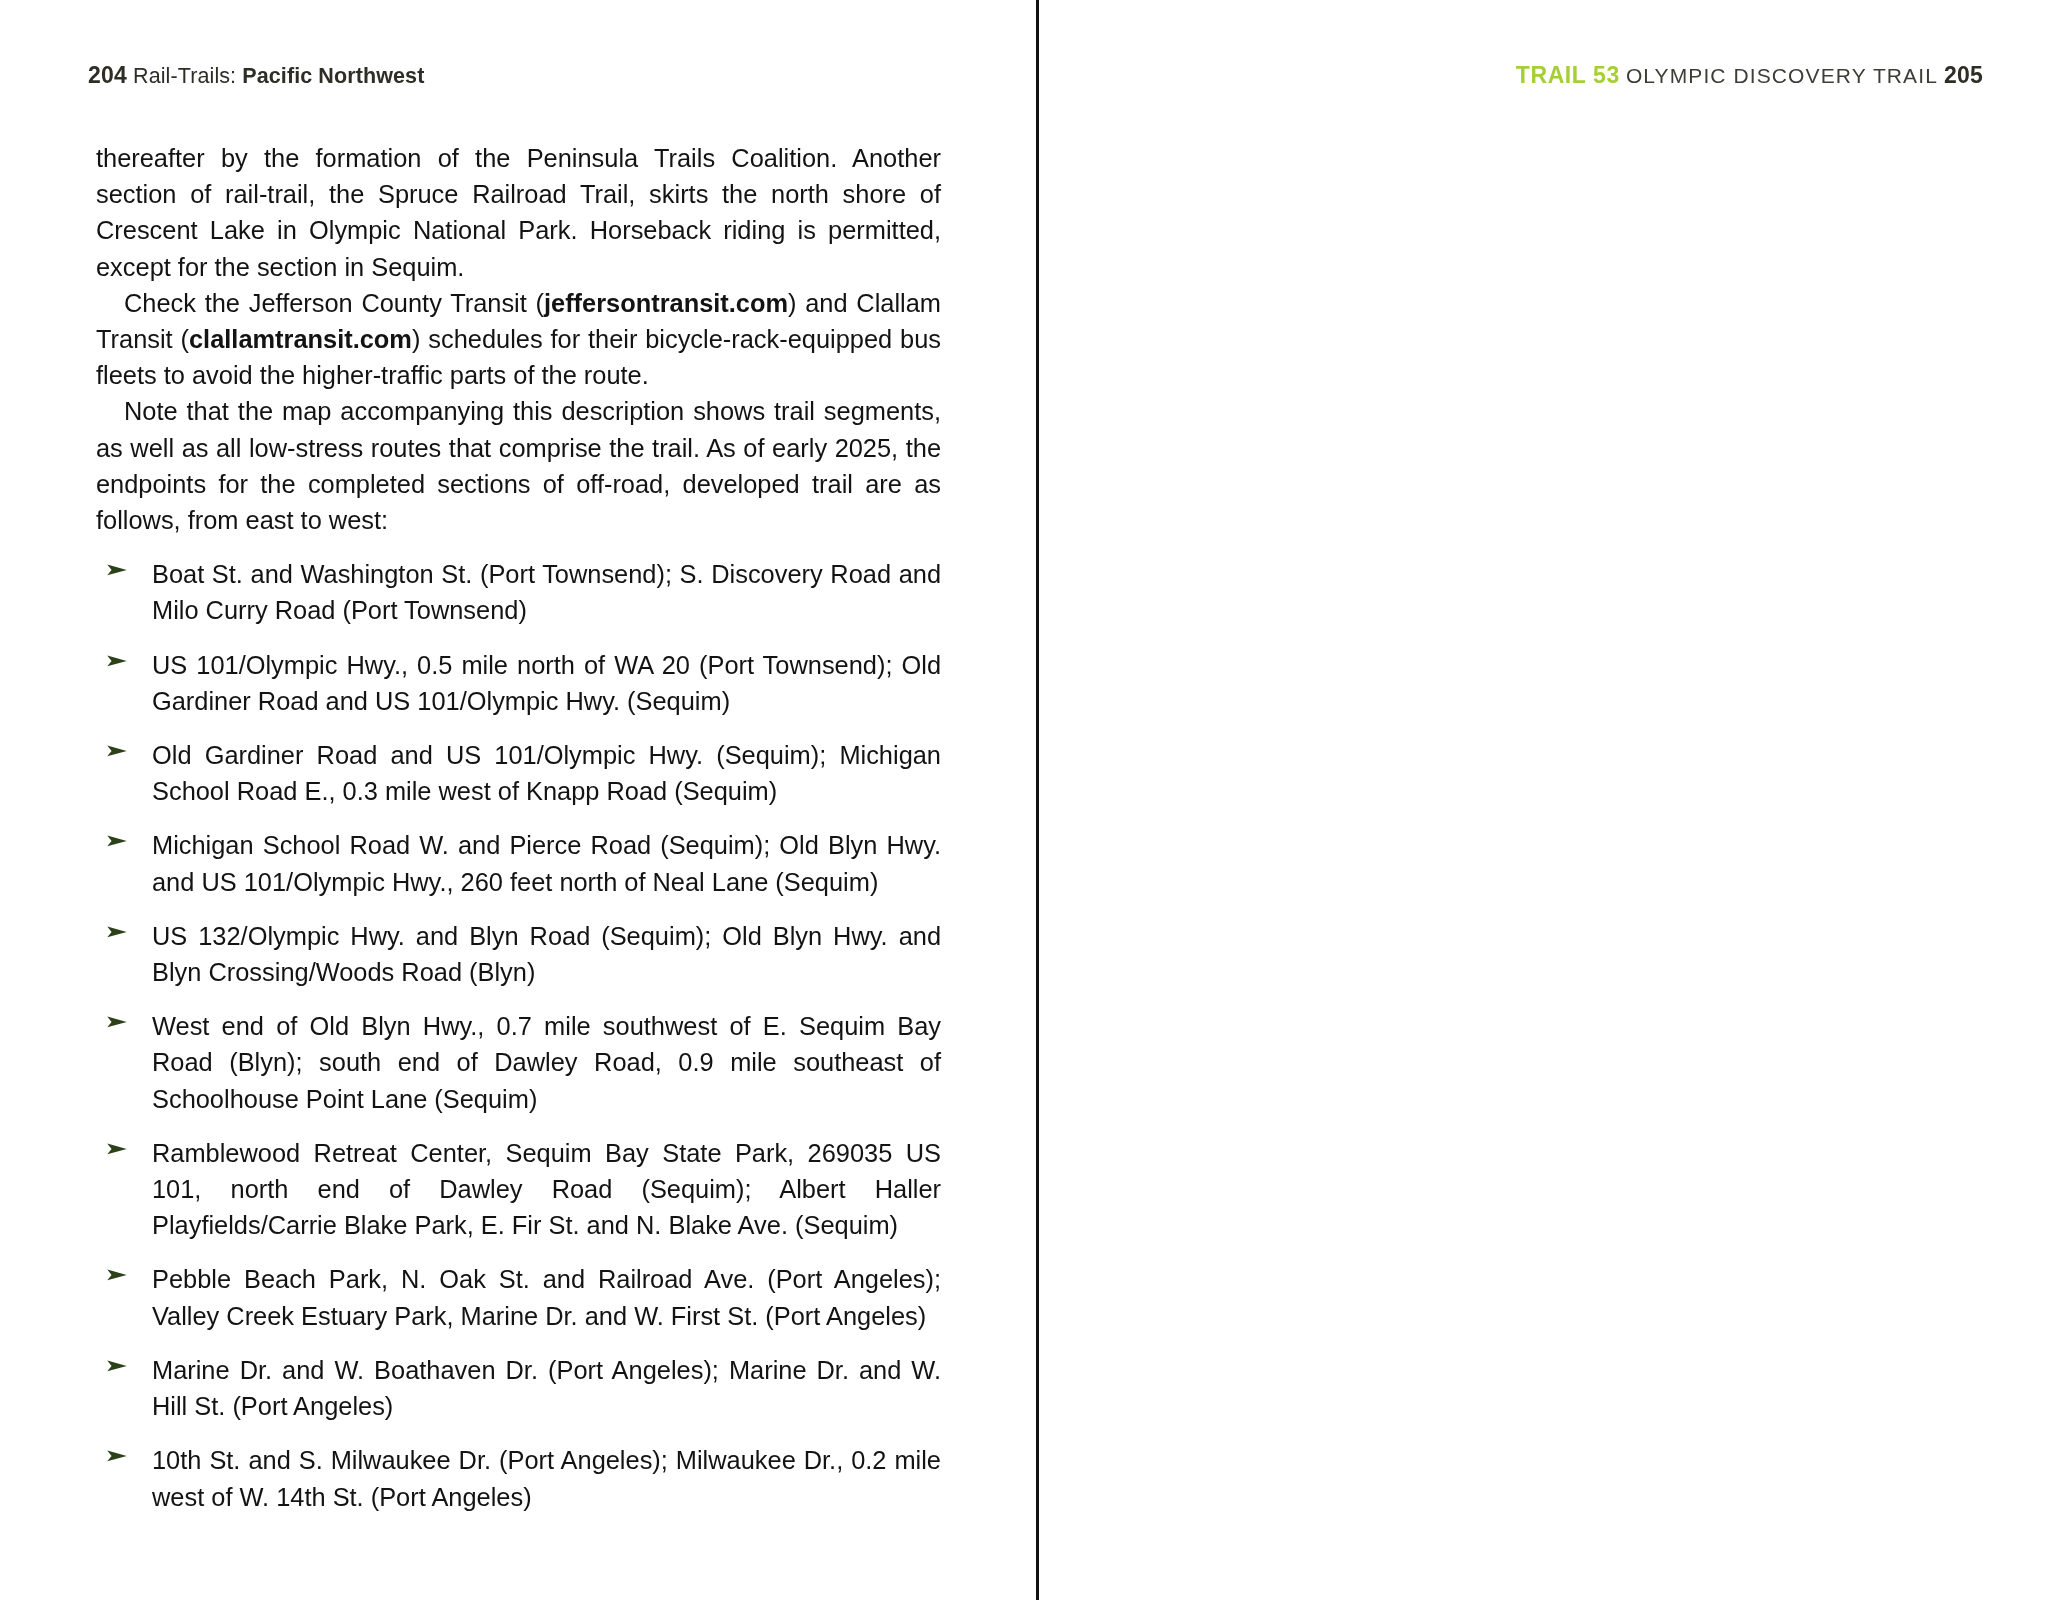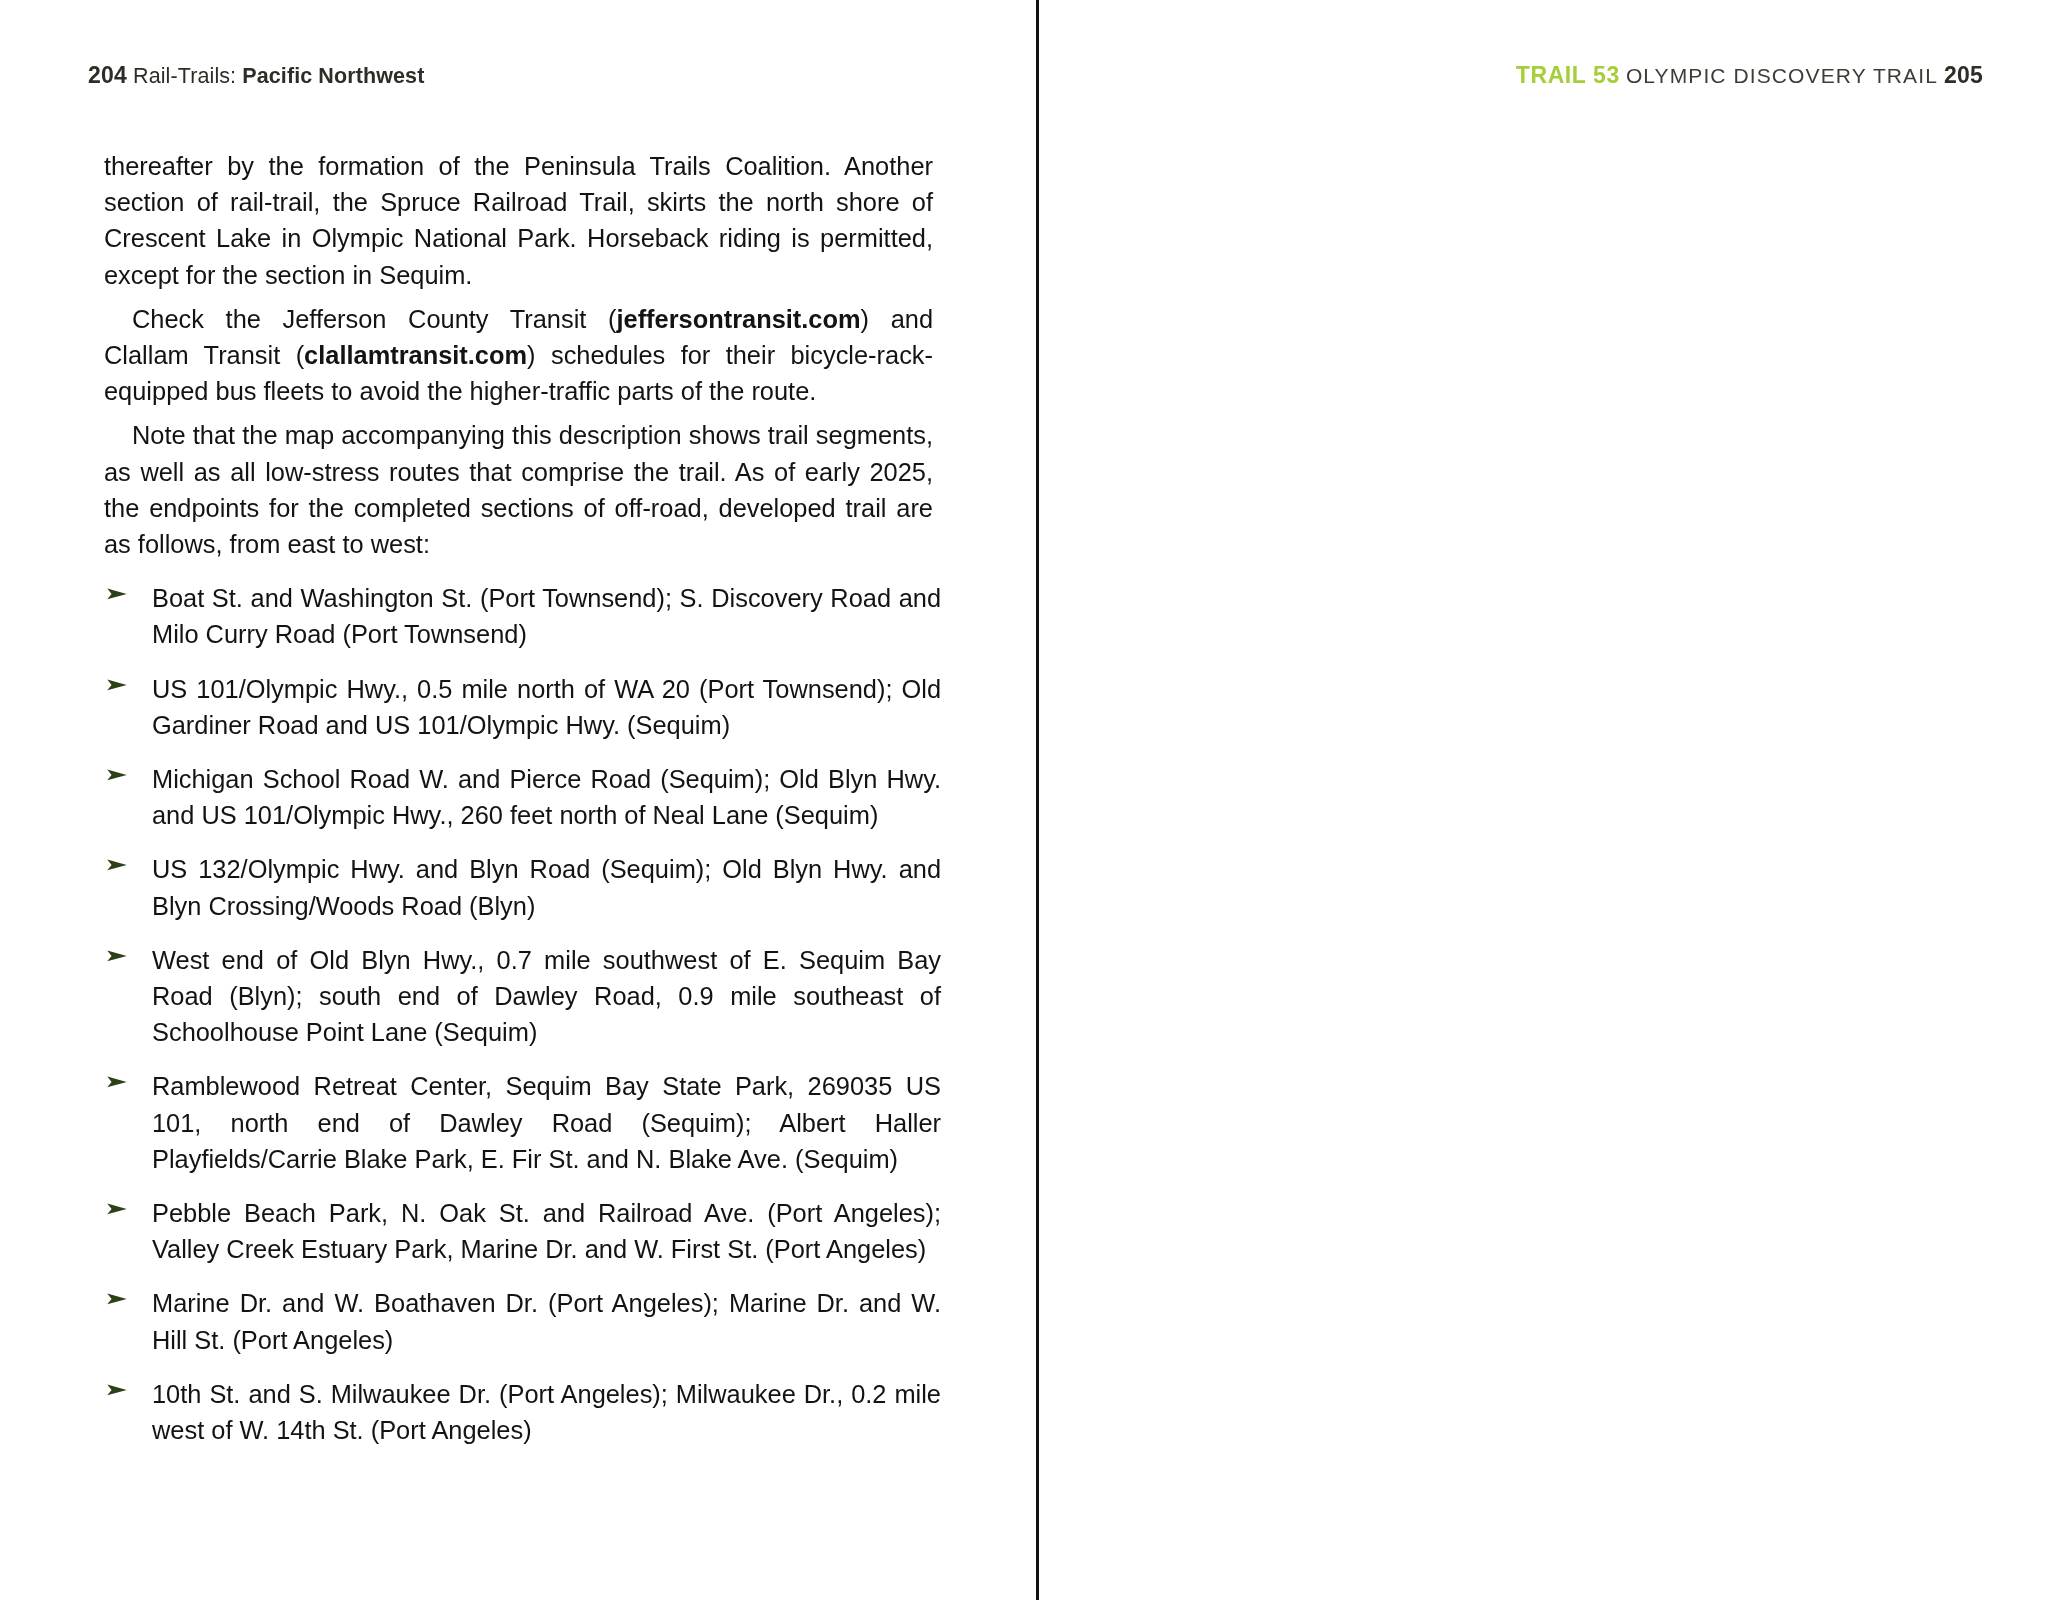--- a/index.html
+++ b/index.html
@@ -77,21 +77,21 @@
     position: absolute;
     top: 140px;
     width: 845px;
     font-size: 25.4px;
     line-height: 36.2px;
     text-align: justify;
     color: #131313;
   }
   .col-left  { left: 96px; }
 
-  p { margin: 8px; }
+  p { margin: 0; }
   p.indent { text-indent: 28px; }
 
   .bullets {
     list-style: none;
     margin: 0;
     padding: 0;
   }
   .bullets li {
     position: relative;
     padding-left: 56px;
@@ -149,20 +149,28 @@
               </svg>
           </span>
           <span>US 101/Olympic Hwy., 0.5 mile north of WA 20 (Port Townsend); Old Gardiner Road and US 101/Olympic Hwy. (Sequim)</span>
         </li>
         <li>
           <span class="arrow-bullet">
             <svg viewBox="0 0 24 24" width="26" height="30" aria-hidden="true">
                 <path d="M3 16 L21 11 L3 6 L7 11 Z" fill="#2c4117"></path>
               </svg>
           </span>
+          <span>Old Gardiner Road and US 101/Olympic Hwy. (Sequim); Michigan School Road E., 0.3 mile west of Knapp Road (Sequim)</span>
+        </li>
+        <li>
+          <span class="arrow-bullet">
+            <svg viewBox="0 0 24 24" width="26" height="30" aria-hidden="true">
+                <path d="M3 16 L21 11 L3 6 L7 11 Z" fill="#2c4117"></path>
+              </svg>
+          </span>
           <span>Michigan School Road W. and Pierce Road (Sequim); Old Blyn Hwy. and US 101/Olympic Hwy., 260 feet north of Neal Lane (Sequim)</span>
         </li>
         <li>
           <span class="arrow-bullet">
             <svg viewBox="0 0 24 24" width="26" height="30" aria-hidden="true">
                 <path d="M3 16 L21 11 L3 6 L7 11 Z" fill="#2c4117"></path>
               </svg>
           </span>
           <span>US 132/Olympic Hwy. and Blyn Road (Sequim); Old Blyn Hwy. and Blyn Crossing/Woods Road (Blyn)</span>
         </li>

